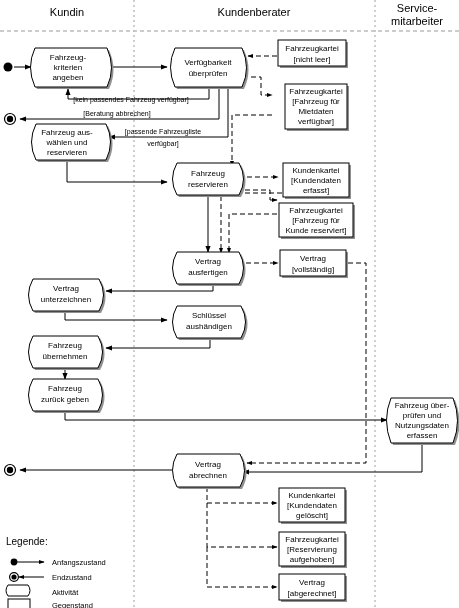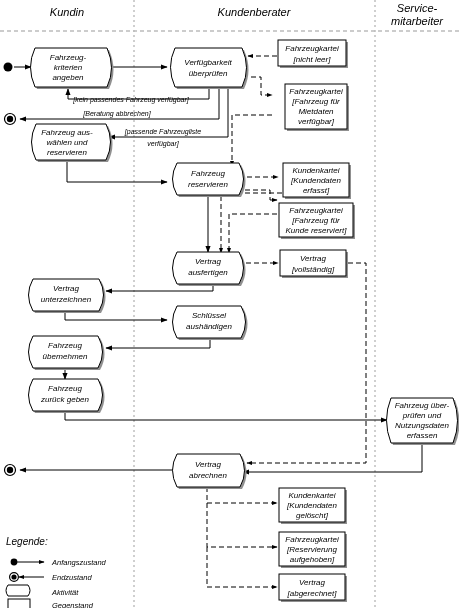--- a/index.html
+++ b/index.html
@@ -11,21 +11,20 @@
     width: 459px;
     height: 608px;
     font-family: "Liberation Sans", sans-serif;
     overflow: hidden;
   }
   #canvas {
     position: relative;
     width: 459px;
     height: 608px;
     background: #ffffff;
-    font-style: italic;
   }
   svg.diagram {
     position: absolute;
     top: 0;
     left: 0;
     width: 459px;
     height: 608px;
   }
   .lane-title {
     font-size: 11px;

